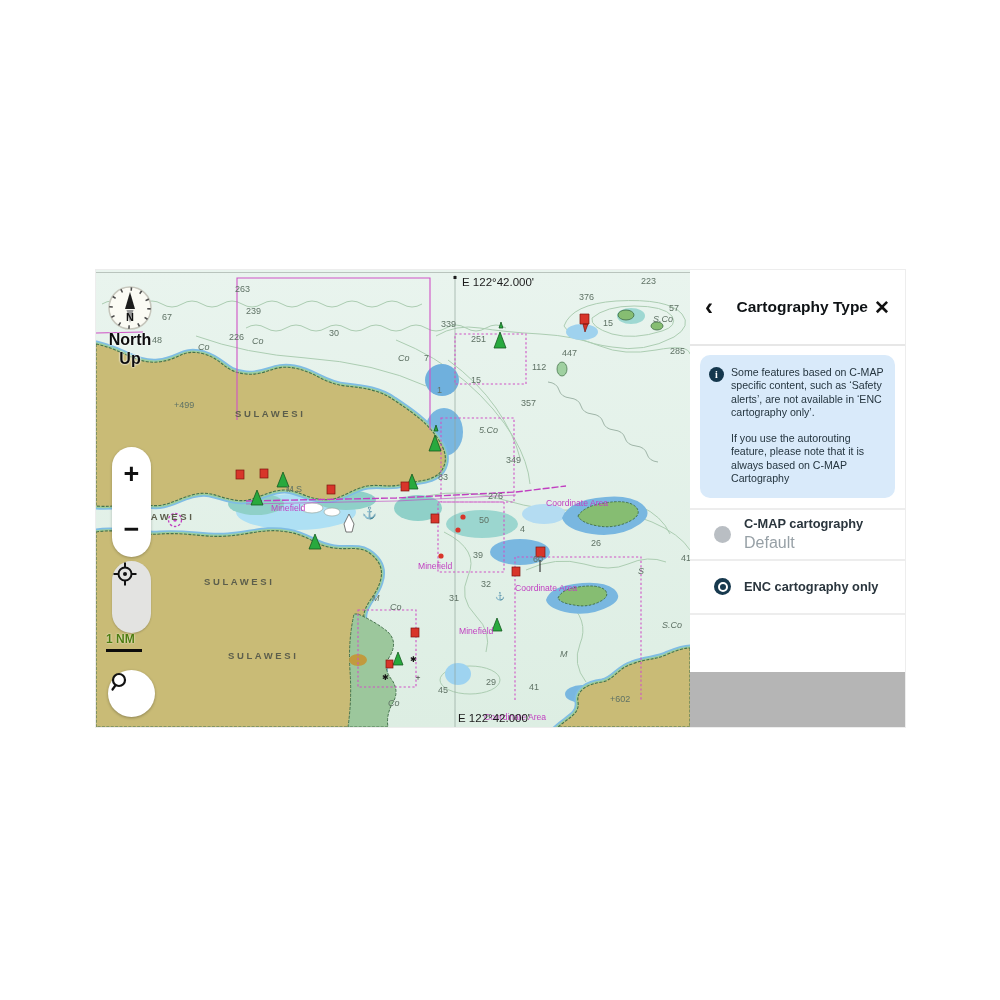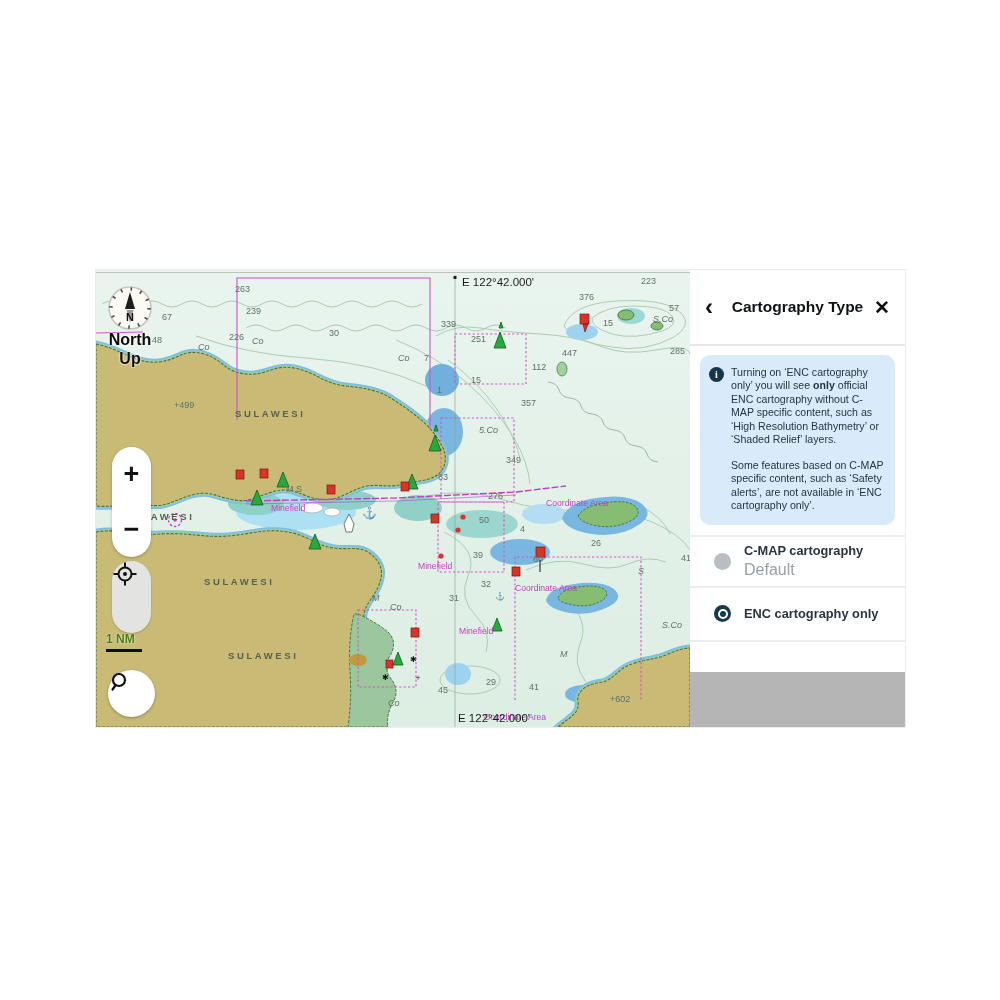--- a/index.html
+++ b/index.html
@@ -12,21 +12,21 @@
   .zoom-pill{position:absolute;left:16px;top:177px;width:39px;height:110px;background:#fff;border-radius:20px;box-shadow:0 1px 3px rgba(0,0,0,.25);display:flex;flex-direction:column;}
   .zoom-btn{flex:1;display:flex;align-items:center;justify-content:center;font-size:27px;font-weight:bold;color:#111;cursor:pointer;user-select:none;}
   .locate-pill{position:absolute;left:16px;top:291px;width:39px;height:72px;background:#e3e3e1;border-radius:20px;box-shadow:0 1px 2px rgba(0,0,0,.2);display:flex;align-items:center;justify-content:center;}
   .scale{position:absolute;left:10px;top:362px;color:#4d7c0f;font-size:12px;font-weight:bold;text-shadow:0 0 2px #fff;}
   .scale-bar{width:36px;height:2.5px;background:#0c0c0c;margin-top:3px;}
   .search-btn{position:absolute;left:12px;top:400px;width:47px;height:47px;background:#fff;border-radius:50%;box-shadow:0 1px 3px rgba(0,0,0,.3);display:flex;align-items:center;justify-content:center;}
   
   .panel{position:absolute;left:594px;top:0;width:215px;height:457px;background:#fff;}
   .panel-header{height:76px;display:flex;align-items:center;padding:0 15px;border-bottom:2px solid #e7e7e7;box-sizing:border-box;}
   .back-btn{width:22px;font-size:24px;font-weight:bold;color:#111;cursor:pointer;line-height:1;}
-  .panel-title{flex:1;text-align:center;font-size:15.5px;font-weight:bold;color:#0e1215;}
+  .panel-title{flex:1;text-align:right;font-size:15.5px;font-weight:bold;color:#0e1215;}
   .close-btn{width:22px;text-align:right;font-size:19px;font-weight:bold;color:#111;cursor:pointer;}
   .info-box{margin:9px 10px 10px 10px;background:#d9eafa;border-radius:10px;padding:11px 10px 12px 9px;display:flex;gap:7px;}
   .info-icon{width:15px;height:15px;border-radius:50%;background:#15374d;color:#fff;font-size:10px;font-weight:bold;display:flex;align-items:center;justify-content:center;flex:none;margin-top:1px;font-family:"Liberation Serif",serif;}
   .info-text{font-size:10.6px;line-height:1.27;color:#25353f;}
   .info-text p{margin:0 0 12px 0;}
   .info-text p:last-child{margin-bottom:0;}
   .option-row{display:flex;align-items:center;gap:13px;padding:0 24px;height:49px;border-top:2px solid #ededed;cursor:pointer;}
   .option-row.last{border-bottom:2px solid #ededed;height:52px;}
   .radio{width:17px;height:17px;border-radius:50%;background:#b9bec3;flex:none;position:relative;}
   .radio.selected{background:#17394e;}
@@ -308,22 +308,22 @@
   <div class="panel">
     <div class="panel-header">
       <div class="back-btn">‹</div>
       <div class="panel-title">Cartography Type</div>
       <div class="close-btn">✕</div>
     </div>
 
     <div class="info-box">
       <div class="info-icon">i</div>
       <div class="info-text">
-        <p><span>Turning on ‘ENC cartography only’ you will see </span><b>only</b><span> official ENC cartography without C-MAP specific content, such as ‘High Resolution Bathymetry’ or ‘Shaded Relief’ layers.</span></p>
         <p>Some features based on C-MAP specific content, such as ‘Safety alerts’, are not available in ‘ENC cartography only’.</p>
+        <p>If you use the autorouting feature, please note that it is always based on C-MAP Cartography</p>
       </div>
     </div>
 
     <div class="option-row">
       <div class="radio"></div>
       <div class="option-label">
         <div>C-MAP cartography</div>
         <div class="option-sub">Default</div>
       </div>
     </div>

